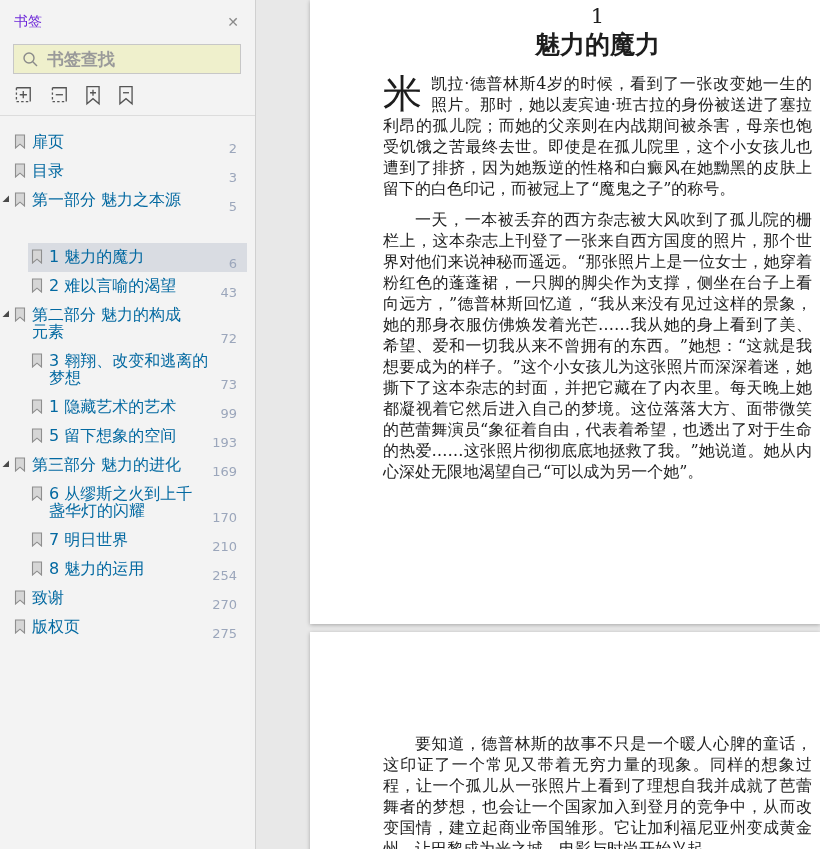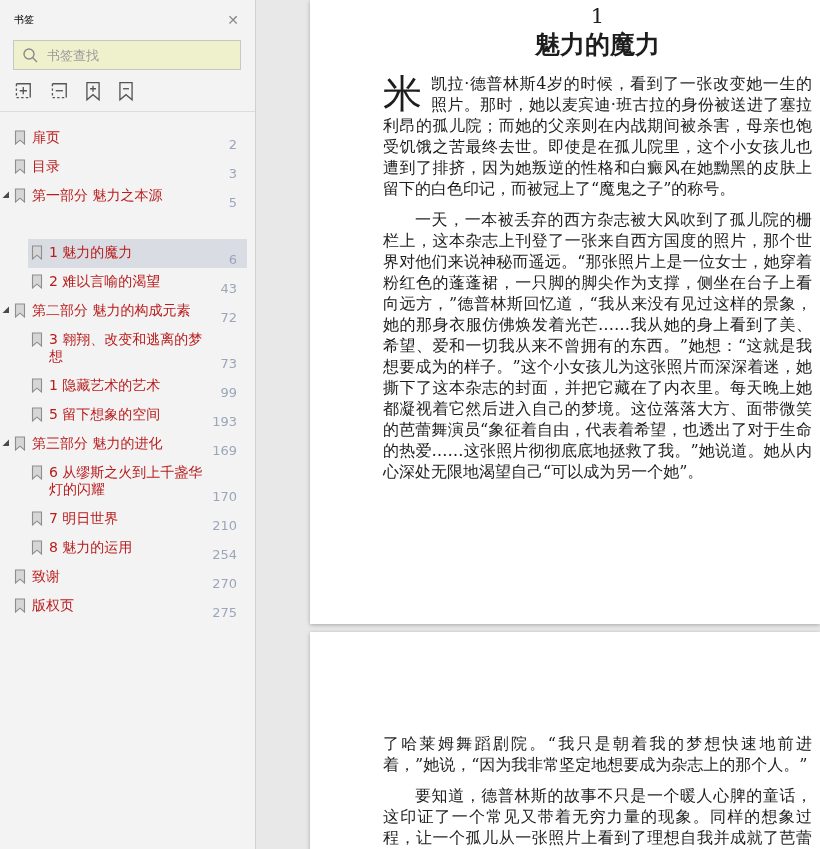--- a/index.html
+++ b/index.html
@@ -14,35 +14,36 @@
   .sidebar {
     width: 256px; flex: 0 0 256px; height: 100%;
     background: #f3f3f3;
     border-right: 1px solid #d0d0d0;
     display: flex; flex-direction: column;
   }
   .sb-header {
     display: flex; align-items: center; justify-content: space-between;
     padding: 13px 16px 10px 14px;
   }
-  .sb-title { font-size: 10px; color: #000000; }
+  .sb-title { font-size: 14px; color: #6d28d9; }
   .sb-close { font-size: 14px; color: #8a8a8a; cursor: pointer; line-height: 1; }
   .sb-search {
     margin: 3px 14px 0 13px;
     height: 30px;
     background: #eff0cc;
     border: 1px solid #c7c7c7;
     display: flex; align-items: center;
     padding: 0 8px;
   }
   .sb-search svg { flex: 0 0 auto; margin-right: 8px; }
   .sb-search input {
     border: none; outline: none; background: transparent;
-    font-size: 13px; color: #555; width: 100%;
+    font-size: 17px; color: #555; width: 100%;
     font-family: inherit;
+    font-weight: bold;
   }
   .sb-search input::placeholder { color: #9a9a9a; }
   .sb-toolbar {
     display: flex; align-items: center; gap: 15px;
     padding: 11px 14px 9px 12px;
     border-bottom: 1px solid #dcdcdc;
   }
   .tbtn { display: inline-flex; cursor: pointer; }
 
   
@@ -52,21 +53,21 @@
     margin: 0 8px 0 2px;
     padding: 5px 10px 7px 0;
     line-height: 17px;
     cursor: pointer;
   }
   .row.lvl1 { margin-left: 28px; }
   .row.selected { background: #d9dce2; margin-top: 28px; }
   .exp { flex: 0 0 12px; width: 12px; display: inline-flex; padding-top: 4px; }
   .lvl1 .exp { flex: 0 0 3px; width: 3px; }
   .bmi { flex: 0 0 12px; display: inline-flex; padding-top: 1px; margin-right: 6px; }
-  .lbl { font-size: 14px; color: #b91c1c; padding-right: 6px; max-width: 168px; }
+  .lbl { font-size: 16px; color: #0369a1; padding-right: 6px; max-width: 168px; }
   .pg {
     margin-left: auto; align-self: flex-end;
     font-size: 13px; color: #9ba6bb;
     transform: translateY(7px);
   }
 
   
   .doc {
     flex: 1; height: 100%;
     background: #e8e8e8;
@@ -317,16 +318,15 @@
 </aside>
 
 <main class="doc book">
   <div class="page page1">
     <div class="ch-num">1</div>
     <div class="ch-title">魅力的魔力</div>
     <p class="noindent"><span class="dropcap">米</span><span>凯拉·德普林斯4岁的时候，看到了一张改变她一生的照片。那时，她以麦宾迪·班古拉的身份被送进了塞拉利昂的孤儿院；而她的父亲则在内战期间被杀害，母亲也饱受饥饿之苦最终去世。即使是在孤儿院里，这个小女孩儿也遭到了排挤，因为她叛逆的性格和白癜风在她黝黑的皮肤上留下的白色印记，而被冠上了“魔鬼之子”的称号。</span></p>
     <p>一天，一本被丢弃的西方杂志被大风吹到了孤儿院的栅栏上，这本杂志上刊登了一张来自西方国度的照片，那个世界对他们来说神秘而遥远。“那张照片上是一位女士，她穿着粉红色的蓬蓬裙，一只脚的脚尖作为支撑，侧坐在台子上看向远方，”德普林斯回忆道，“我从来没有见过这样的景象，她的那身衣服仿佛焕发着光芒……我从她的身上看到了美、希望、爱和一切我从来不曾拥有的东西。”她想：“这就是我想要成为的样子。”这个小女孩儿为这张照片而深深着迷，她撕下了这本杂志的封面，并把它藏在了内衣里。每天晚上她都凝视着它然后进入自己的梦境。这位落落大方、面带微笑的芭蕾舞演员“象征着自由，代表着希望，也透出了对于生命的热爱……这张照片彻彻底底地拯救了我。”她说道。她从内心深处无限地渴望自己“可以成为另一个她”。</p>
   </div>
   <div class="page page2">
-    <p class="noindent">了哈莱姆舞蹈剧院。“我只是朝着我的梦想快速地前进着，”她说，“因为我非常坚定地想要成为杂志上的那个人。”</p>
     <p>要知道，德普林斯的故事不只是一个暖人心脾的童话，这印证了一个常见又带着无穷力量的现象。同样的想象过程，让一个孤儿从一张照片上看到了理想自我并成就了芭蕾舞者的梦想，也会让一个国家加入到登月的竞争中，从而改变国情，建立起商业帝国雏形。它让加利福尼亚州变成黄金州，让巴黎成为光之城。电影与时尚开始兴起，</p>
   </div>
 </main>
 
 </body></html>

